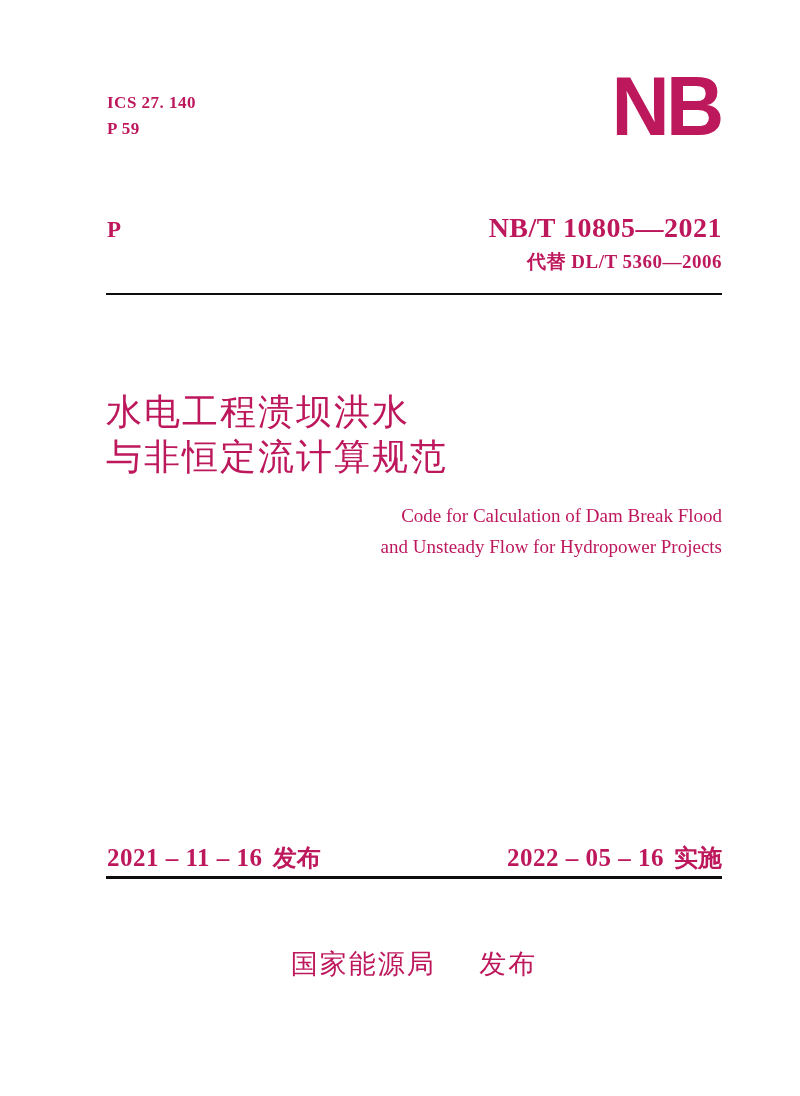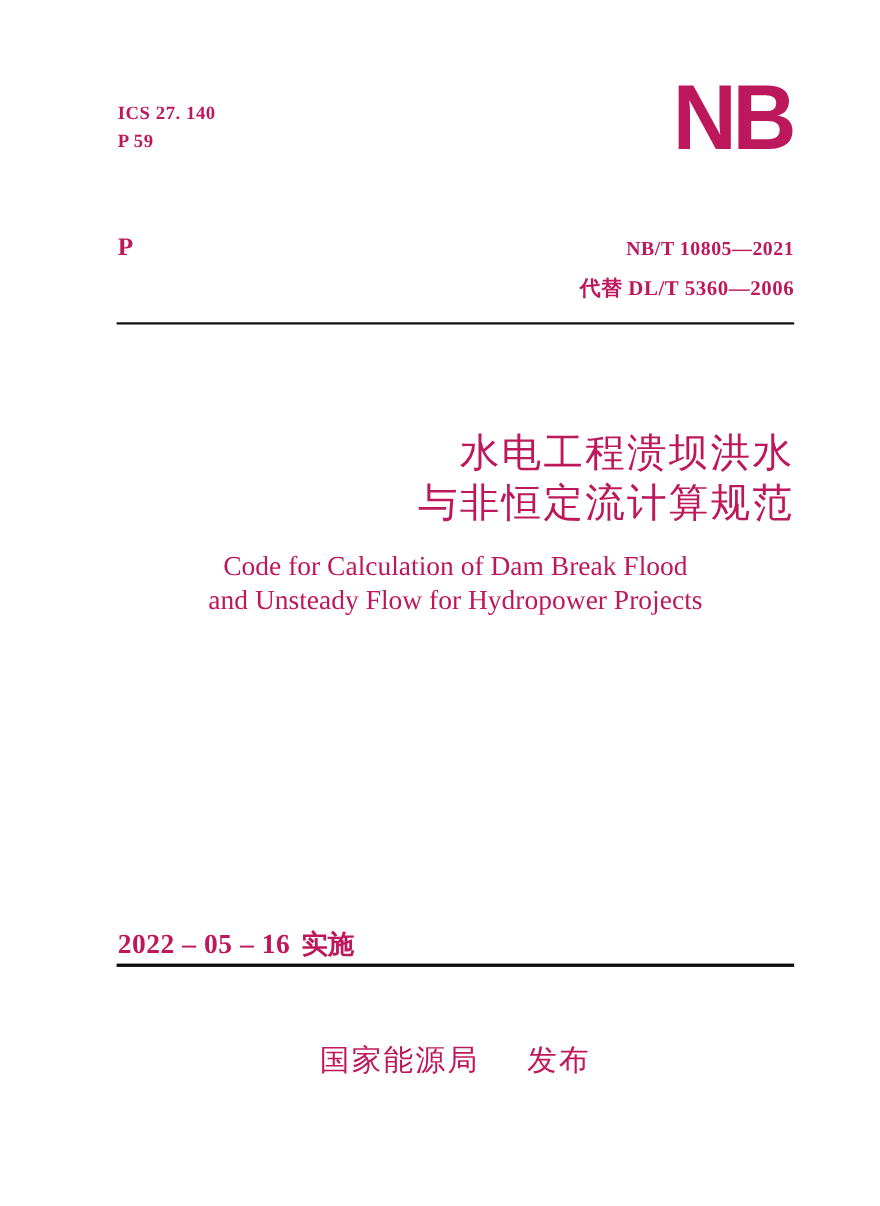--- a/index.html
+++ b/index.html
@@ -63,21 +63,21 @@
     display: flex;
     justify-content: space-between;
     align-items: baseline;
   }
   .doc-class {
     font-weight: bold;
     font-size: 23px;
   }
   .standard-number {
     font-weight: bold;
-    font-size: 18px;
+    font-size: 28px;
     letter-spacing: 0.5px;
   }
   .replace-line {
     position: absolute;
     left: 88px;
     right: 110px;
     top: 249px;
     text-align: right;
     font-weight: bold;
     font-size: 19px;
@@ -90,38 +90,38 @@
     top: 293px;
     height: 2px;
     background: #0d0d0d;
   }
   
   .title-cn {
     position: absolute;
     left: 74px;
     width: 616px;
     top: 390px;
-    text-align: right;
+    text-align: left;
     font-family: "Liberation Serif", "DejaVu Serif", serif;
     font-weight: 400;
     font-size: 36px;
     line-height: 45px;
     letter-spacing: 2px;
     white-space: nowrap;
   }
   
   .title-en {
     position: absolute;
     left: 74px;
     width: 616px;
     top: 500px;
-    text-align: center;
+    text-align: right;
     font-family: "Liberation Serif", "DejaVu Serif", serif;
     font-weight: 400;
-    font-size: 25px;
+    font-size: 19px;
     line-height: 31px;
     white-space: nowrap;
   }
   
   .dates-row {
     position: absolute;
     left: 75px;
     right: 110px;
     top: 842px;
     display: flex;
@@ -195,20 +195,24 @@
     <div>与非恒定流计算规范</div>
   </div>
 
   <div class="title-en">
     <div>Code for Calculation of Dam Break Flood</div>
     <div>and Unsteady Flow for Hydropower Projects</div>
   </div>
 
   <div class="dates-row">
     <span class="date-group">
+      <span class="date-num">2021 – 11 – 16</span>
+      <span class="date-label">发布</span>
+    </span>
+    <span class="date-group">
       <span class="date-num">2022 – 05 – 16</span>
       <span class="date-label">实施</span>
     </span>
   </div>
 
   <div class="rule-bottom"></div>
 
   <div class="publisher-line">
     <span>国家能源局</span>
     <span class="publisher-action">发布</span>

